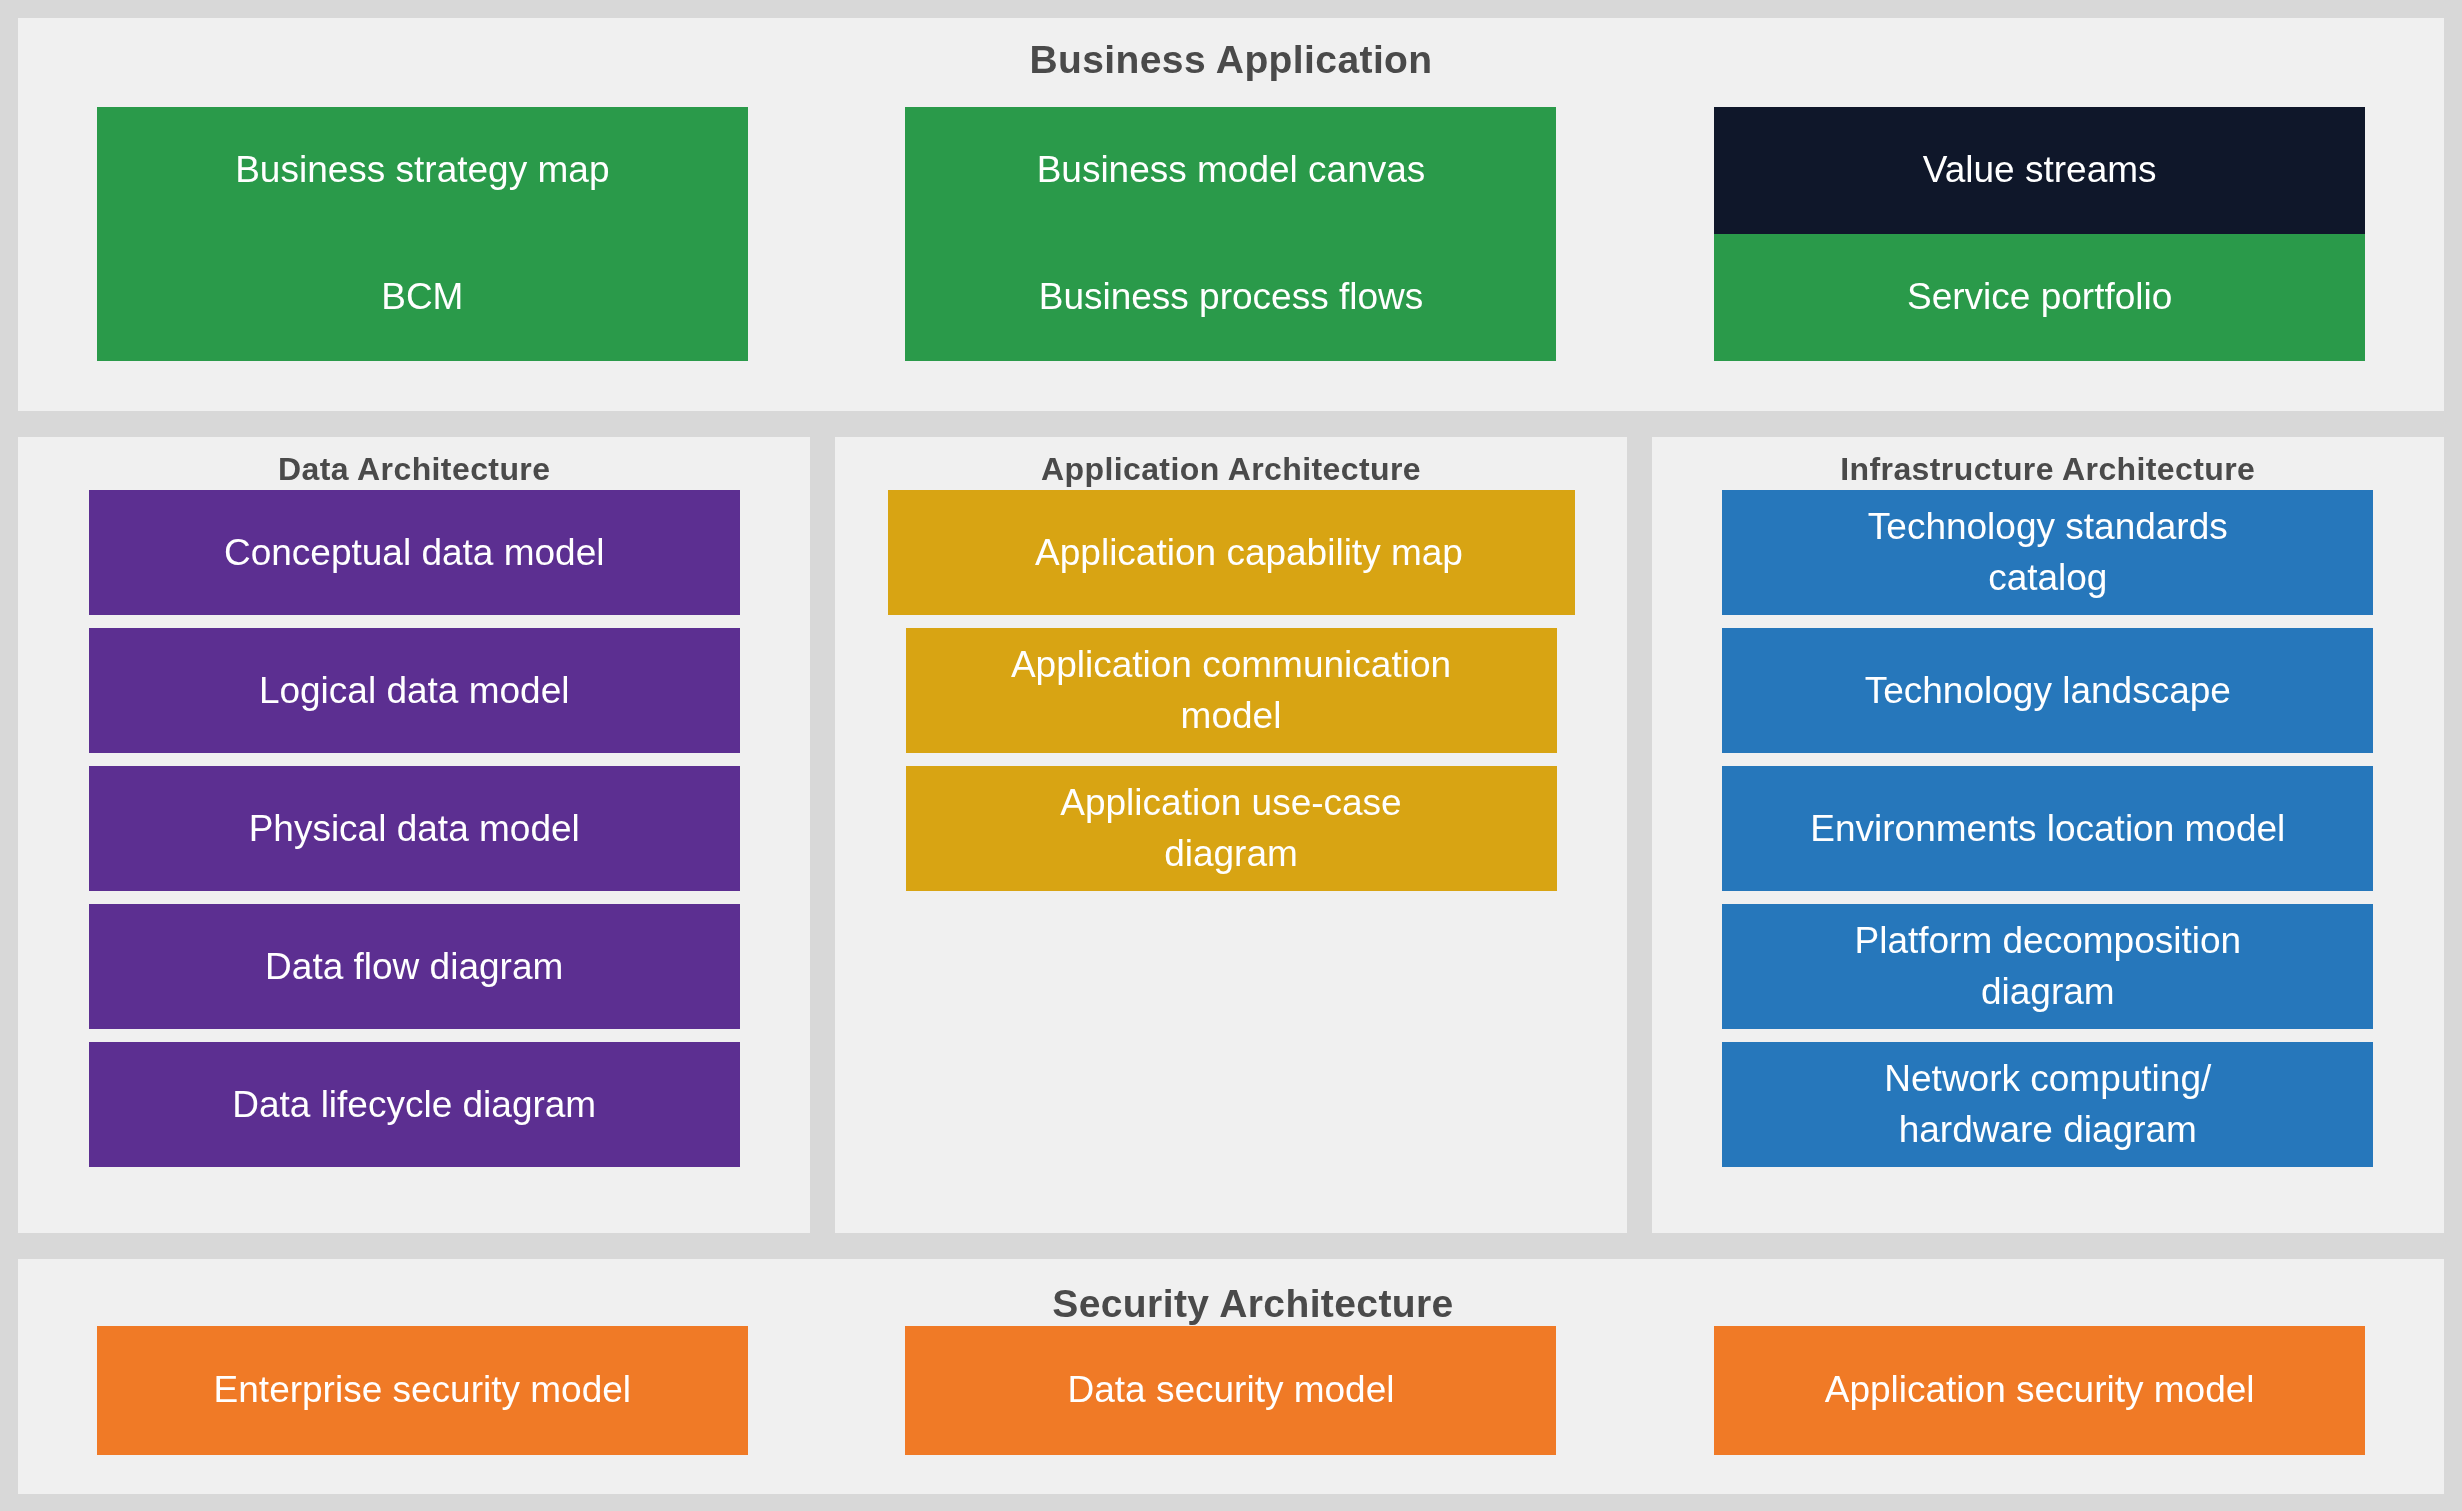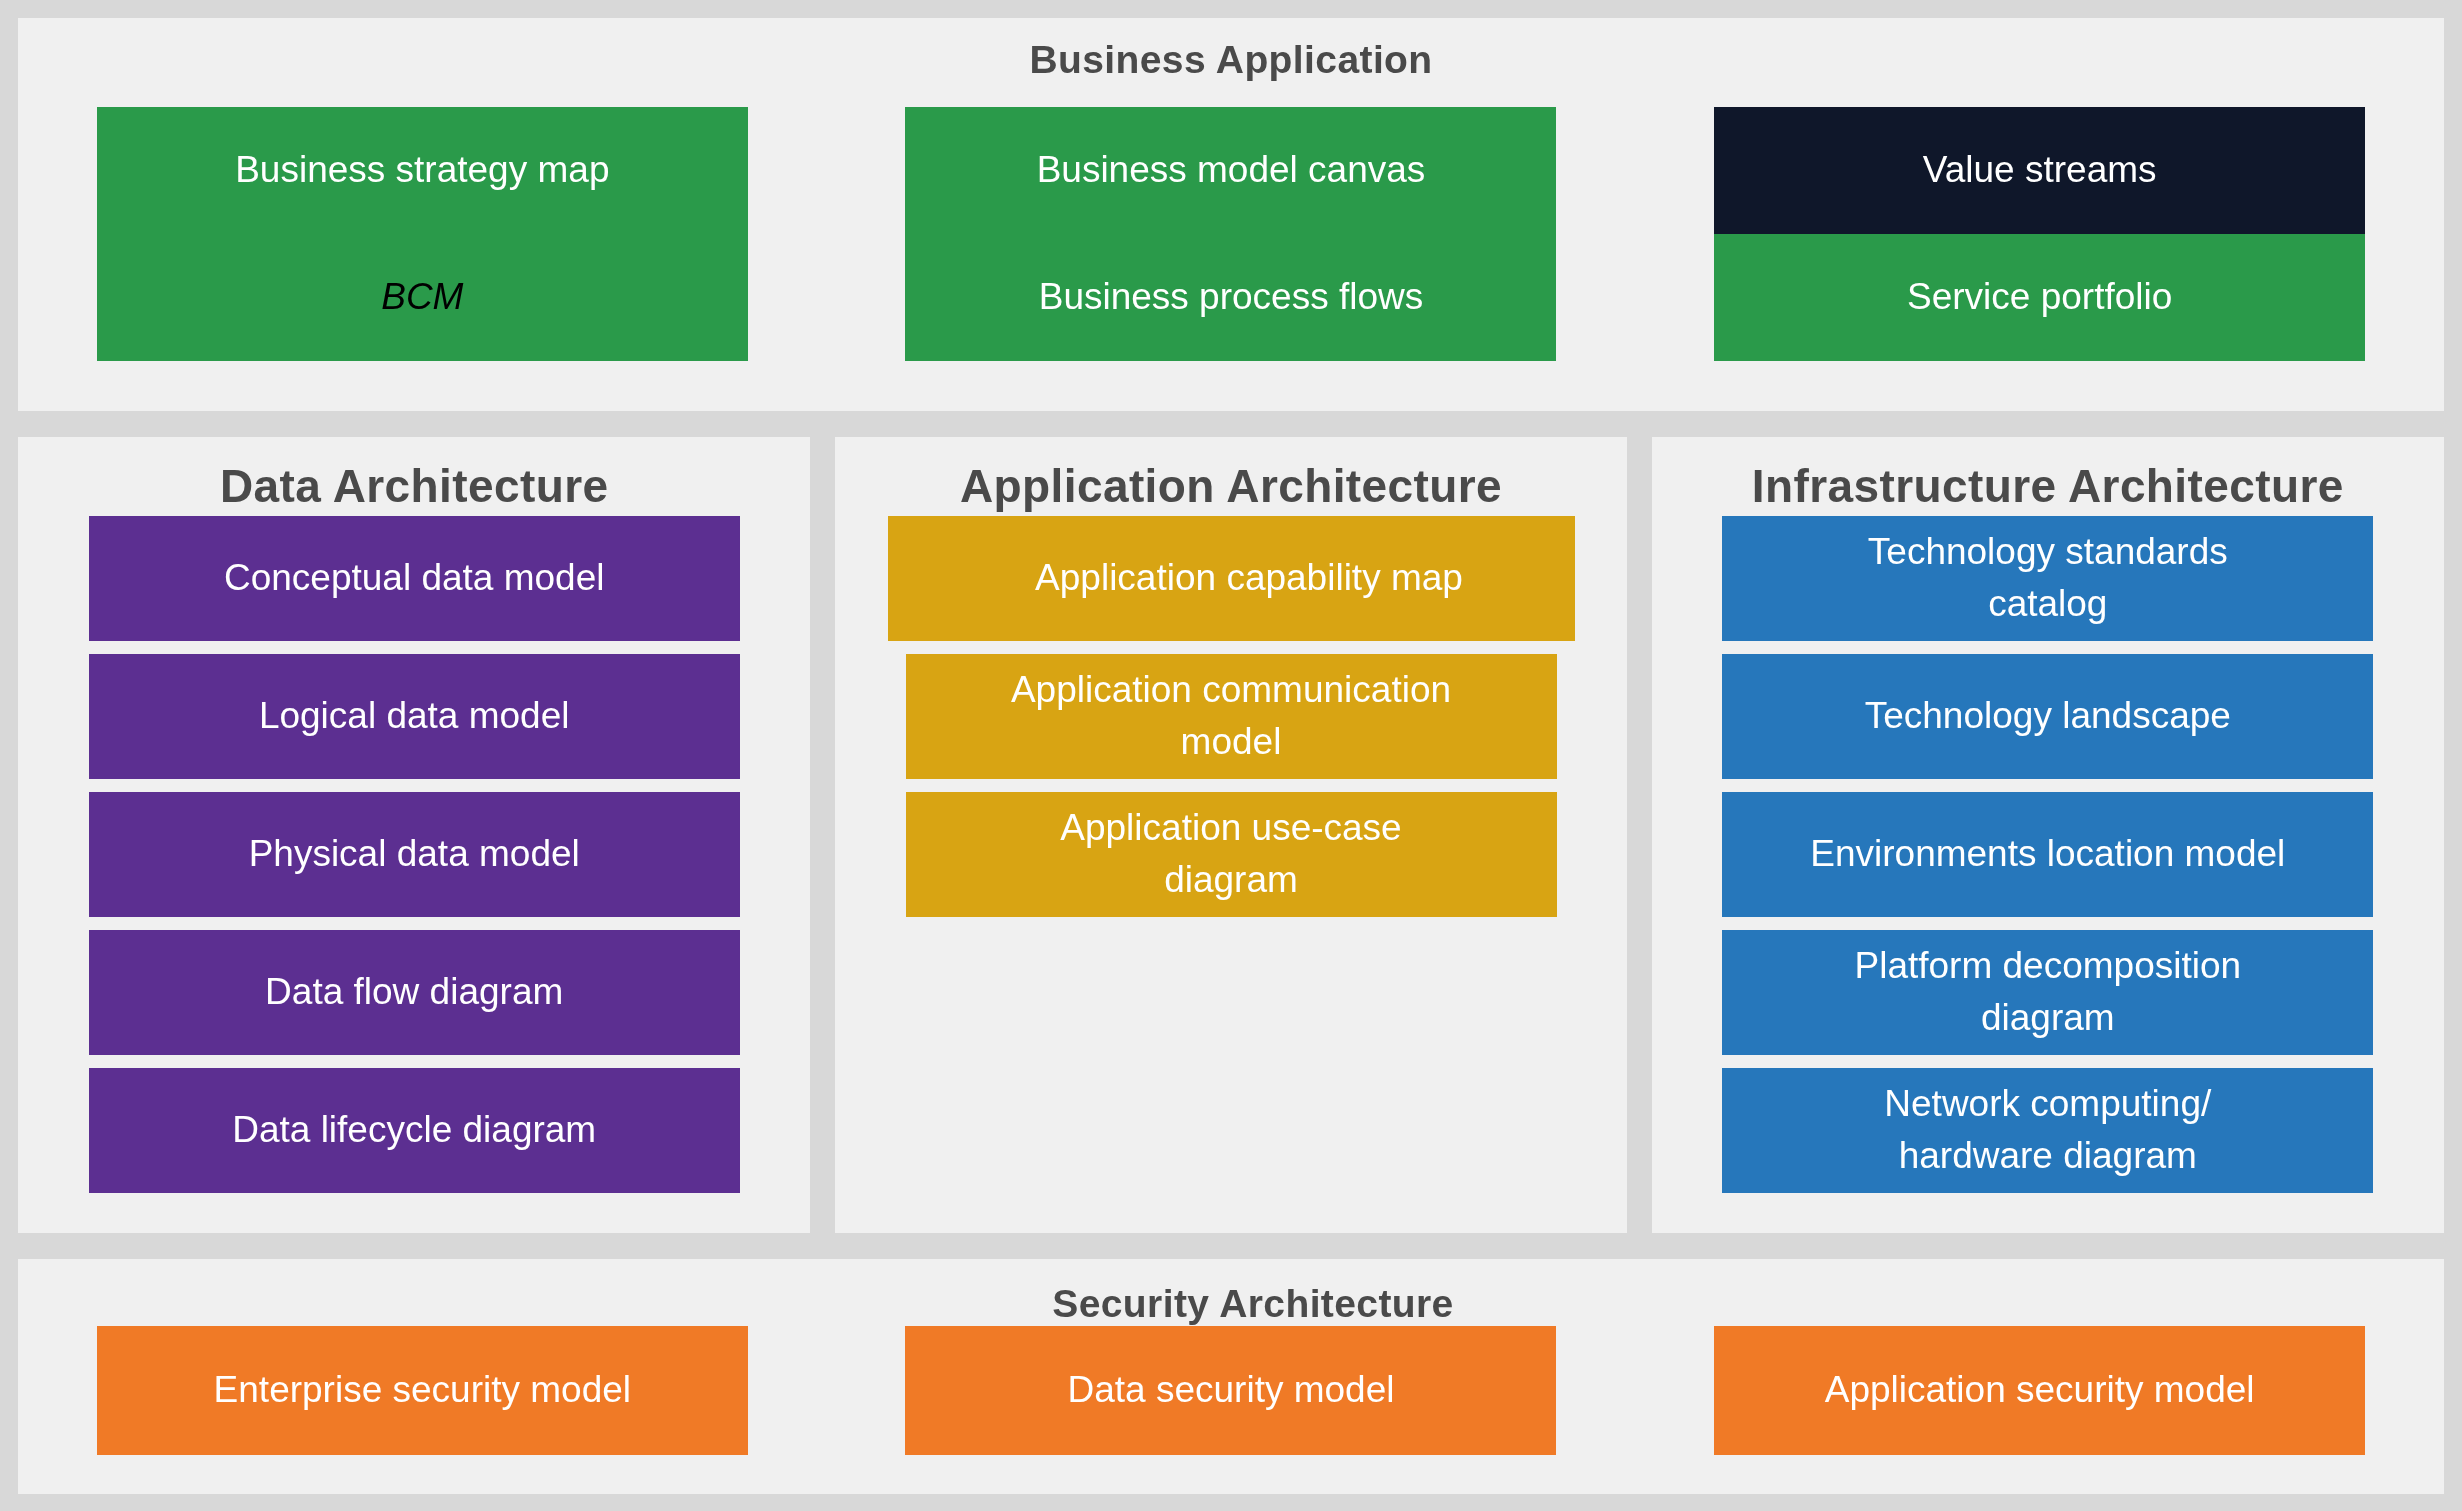--- a/index.html
+++ b/index.html
@@ -61,23 +61,23 @@
     display: flex;
     gap: 24.4px;
     height: 796px;
   }
   .panel-mid {
     flex: 1;
     display: flex;
     flex-direction: column;
   }
   .panel-mid .panel-title {
-    font-size: 46px;
+    font-size: 32px;
     line-height: 1.2;
-    margin-top: 22px;
+    margin-top: 13px;
   }
   .box-col {
     margin-top: 1.6px;
     display: flex;
     flex-direction: column;
     align-items: center;
     gap: 13px;
   }
   .box-col .box { height: 125px; }
 
@@ -90,21 +90,21 @@
 <body>
 
 <div id="app" style="background-color: rgb(216, 216, 216);">
 
   <section class="panel panel-top" style="background-color: rgb(240, 240, 240);">
     <h2 class="panel-title" style="color: rgb(74, 74, 74);">Business Application</h2>
     <div class="grid3">
       <div class="box" style="background-color: rgb(42, 154, 74); color: rgb(255, 255, 255);">Business strategy map</div>
       <div class="box" style="background-color: rgb(42, 154, 74); color: rgb(255, 255, 255);">Business model canvas</div>
       <div class="box" style="background-color: #0f172a; color: rgb(255, 255, 255);">Value streams</div>
-      <div class="box" style="background-color: rgb(42, 154, 74); color: #000000; font-style: italic;">BCM</div>
+      <div class="box" style="background-color: rgb(42, 154, 74); color: #ffffff;">BCM</div>
       <div class="box" style="background-color: rgb(42, 154, 74); color: rgb(255, 255, 255);">Business process flows</div>
       <div class="box" style="background-color: rgb(42, 154, 74); color: rgb(255, 255, 255);">Service portfolio</div>
     </div>
   </section>
 
   <div class="middle-row">
 
     <section class="panel panel-mid" style="background-color: rgb(240, 240, 240);">
       <h2 class="panel-title" style="color: rgb(74, 74, 74);">Data Architecture</h2>
       <div class="box-col">

